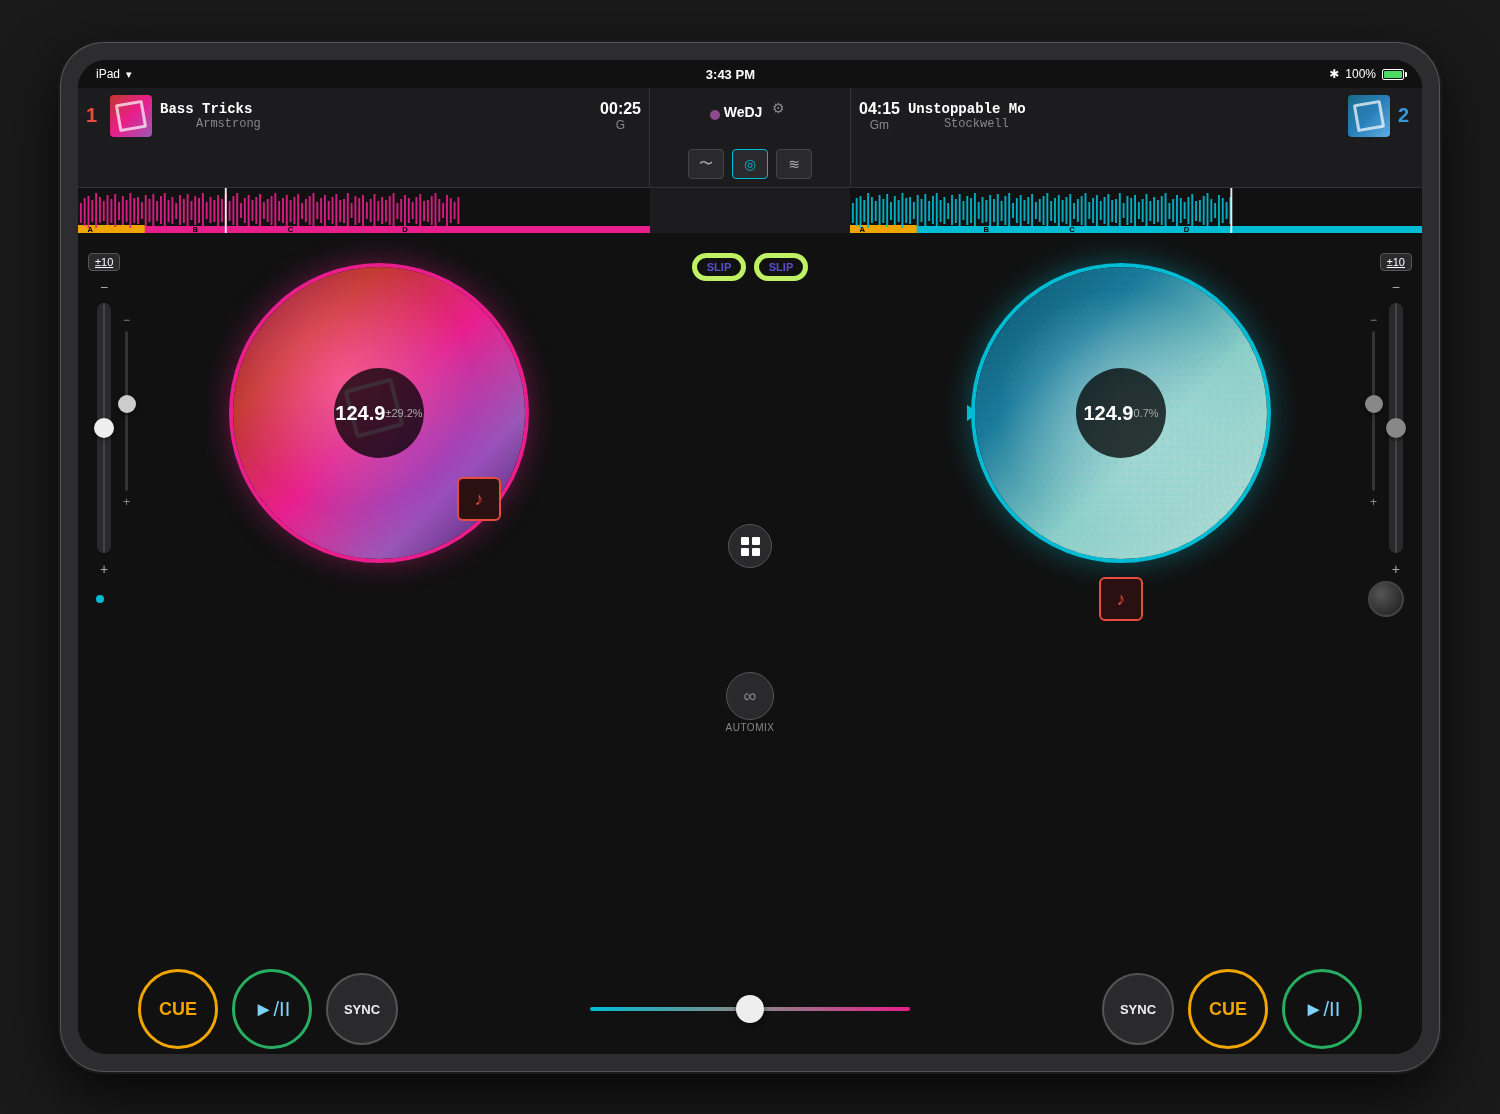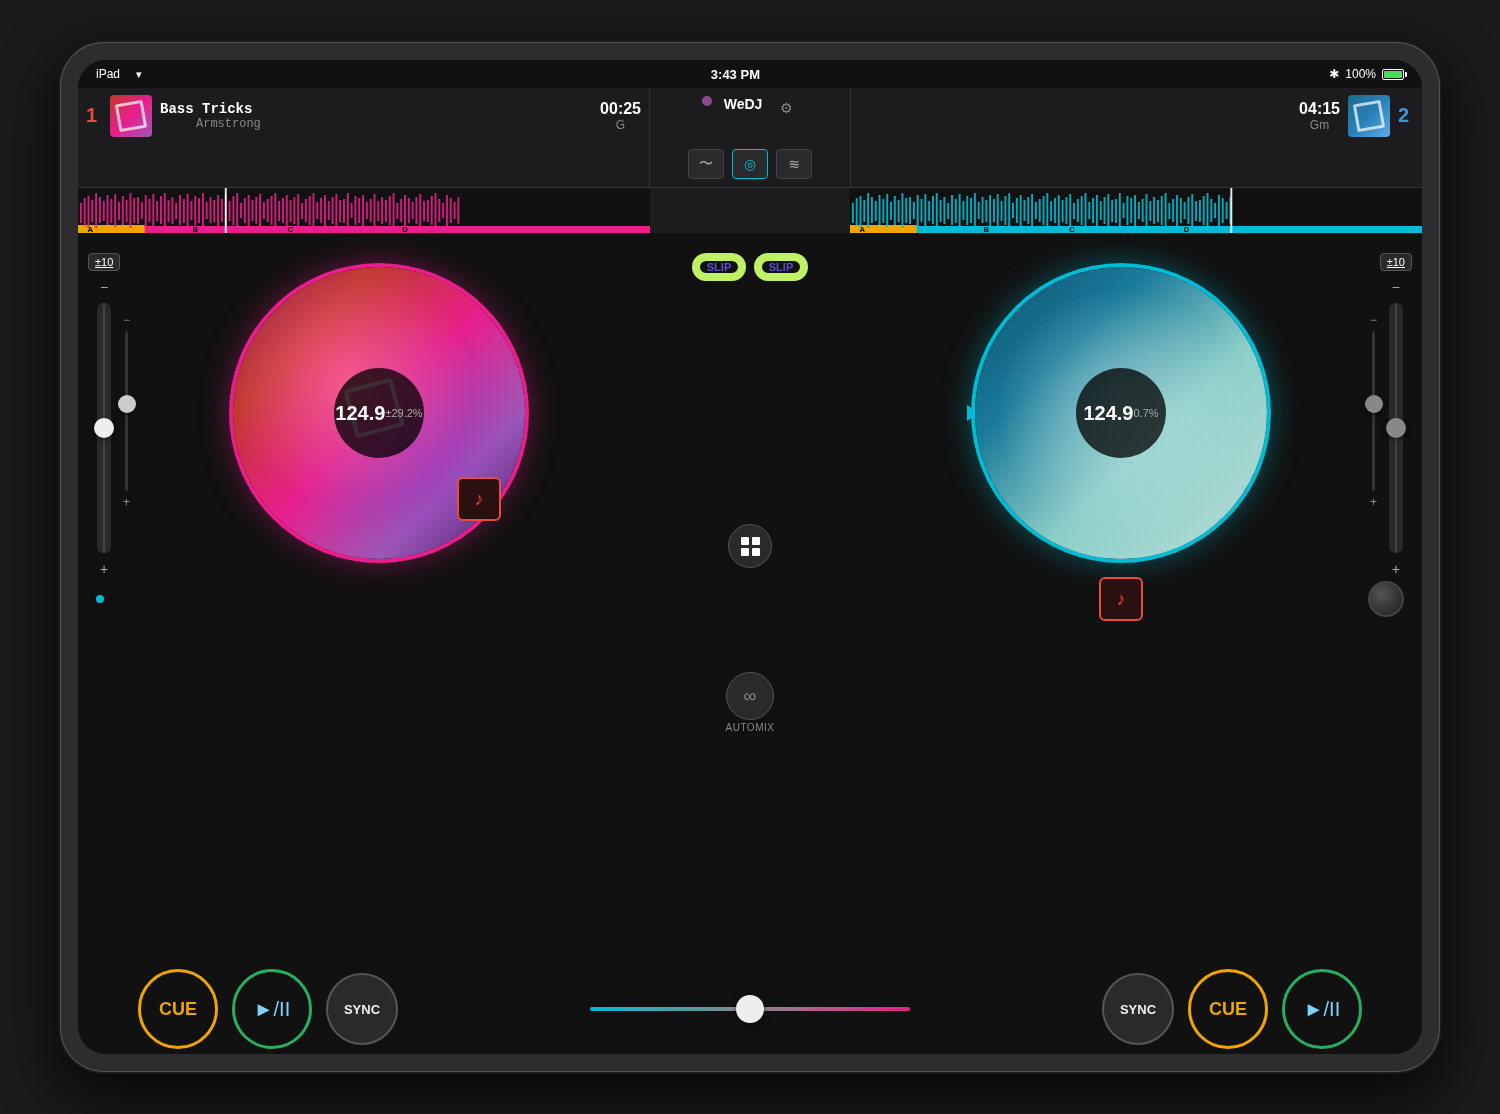--- a/index.html
+++ b/index.html
@@ -39,21 +39,21 @@
       height: 28px;
       background: #111;
       display: flex;
       align-items: center;
       justify-content: space-between;
       padding: 0 18px;
       font-size: 12px;
       color: #fff;
       flex-shrink: 0;
     }
-    .status-left { display: flex; align-items: center; gap: 16px; }
+    .status-left { display: flex; align-items: center; gap: 6px; }
     .status-center { font-weight: 600; font-size: 13px; }
     .status-right { display: flex; align-items: center; gap: 6px; font-size: 12px; }
     .wifi-icon { font-size: 11px; }
     .battery-box {
       width: 22px; height: 11px;
       border: 1.5px solid #fff;
       border-radius: 2px;
       position: relative;
       display: inline-flex;
       align-items: center;
@@ -166,22 +166,22 @@
       flex-direction: column;
       align-items: center;
       justify-content: space-between;
       background: #1c1c1e;
       flex-shrink: 0;
       padding: 8px 0;
     }
 
     .center-top {
       display: flex;
-      align-items: flex-start;
-      gap: 12px;
+      align-items: flex-end;
+      gap: 4px;
       width: 100%;
       justify-content: center;
     }
 
     .record-dot {
       width: 10px; height: 10px;
       border-radius: 50%;
       background: #8e4a8e;
     }
 
@@ -496,21 +496,21 @@
       justify-content: center;
       gap: 24px;
       flex-shrink: 0;
       position: relative;
     }
 
     .slip-btn {
       width: 54px;
       height: 28px;
       border-radius: 14px;
-      border: 8px solid #bef264;
+      border: 5px solid #bef264;
       background: transparent;
       color: #5b4fcf;
       font-size: 11px;
       font-weight: 700;
       cursor: pointer;
       display: flex;
       align-items: center;
       justify-content: center;
     }
 
@@ -792,20 +792,24 @@
           <button class="center-btn active">◎</button>
           <button class="center-btn">≋</button>
         </div>
       </div>
 
       <div class="deck-info right">
         <div class="deck-top" style="flex-direction: row-reverse;">
           <span class="deck-number right">2</span>
           <div class="deck-artwork right">
             <div class="artwork-shape"></div>
+          </div>
+          <div class="deck-track-info">
+            <div class="deck-track-name">Unstoppable Mo</div>
+            <div class="deck-artist">Stockwell</div>
           </div>
           <div class="deck-time">
             <div class="deck-time-display">04:15</div>
             <div class="deck-key">Gm</div>
           </div>
         </div>
       </div>
     </div>
 
     <div class="waveform-container">

